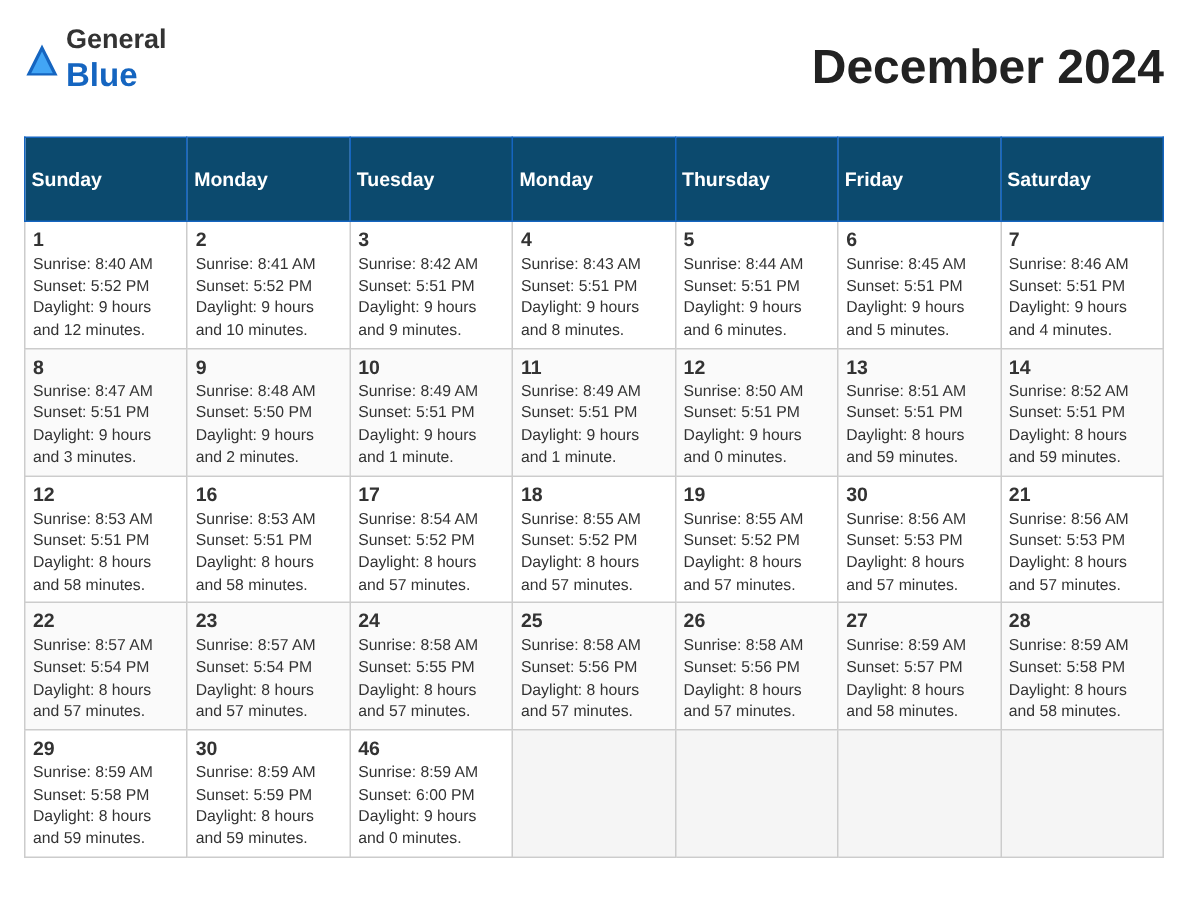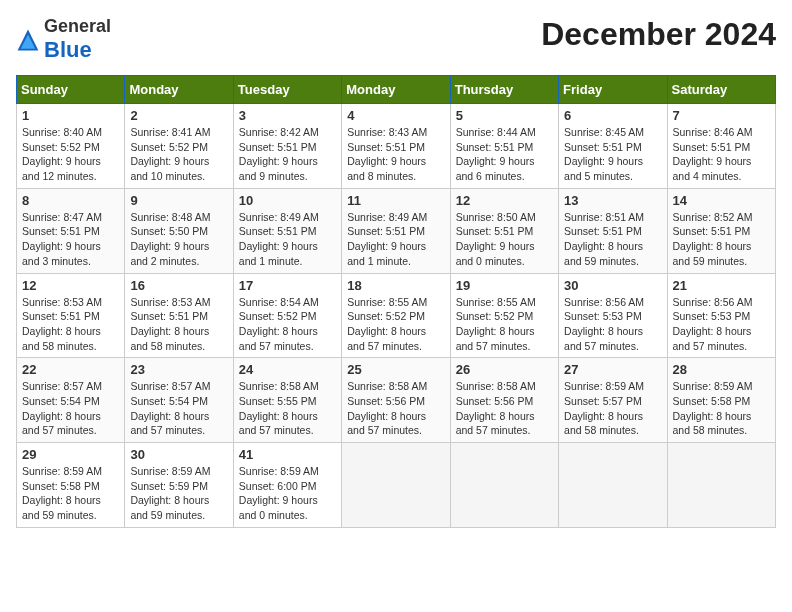--- a/index.html
+++ b/index.html
@@ -6,22 +6,22 @@
     body {
       font-family: Arial, sans-serif;
       background: #fff;
       width: 792px;
       min-height: 612px;
       padding: 16px;
     }
     .header-area {
       display: flex;
       justify-content: space-between;
-      align-items: flex-start;
-      margin-bottom: 12px;
+      align-items: flex-end;
+      margin-bottom: 28px;
     }
     .logo {
       display: flex;
       align-items: center;
       gap: 4px;
     }
     .logo-icon {
       width: 24px;
       height: 24px;
     }
@@ -36,23 +36,23 @@
     .location-subtitle {
       font-size: 15px;
       color: #555;
     }
     table {
       width: 100%;
       border-collapse: collapse;
       table-layout: fixed;
     }
     th {
-      background-color: #4d7c0f;
+      background-color: #0c4a6e;
       color: #fff;
-      padding: 6px 4px;
+      padding: 20px 4px;
       font-size: 13px;
       text-align: left;
       border: 1px solid #1565c0;
     }
     td {
       border: 1px solid #ccc;
       vertical-align: top;
       padding: 4px 5px;
       font-size: 10.5px;
       color: #333;
@@ -231,21 +231,21 @@
       <tr>
         <td>
         <span class="day-number">29</span>
         <span class="cell-text">Sunrise: 8:59 AM<br>Sunset: 5:58 PM<br>Daylight: 8 hours and 59 minutes.</span>
       </td>
         <td>
         <span class="day-number">30</span>
         <span class="cell-text">Sunrise: 8:59 AM<br>Sunset: 5:59 PM<br>Daylight: 8 hours and 59 minutes.</span>
       </td>
         <td>
-        <span class="day-number">41</span>
+        <span class="day-number">46</span>
         <span class="cell-text">Sunrise: 8:59 AM<br>Sunset: 6:00 PM<br>Daylight: 9 hours and 0 minutes.</span>
       </td>
         <td class="empty"></td>
         <td class="empty"></td>
         <td class="empty"></td>
         <td class="empty"></td>
       </tr>
     </tbody>
 </table>
 

